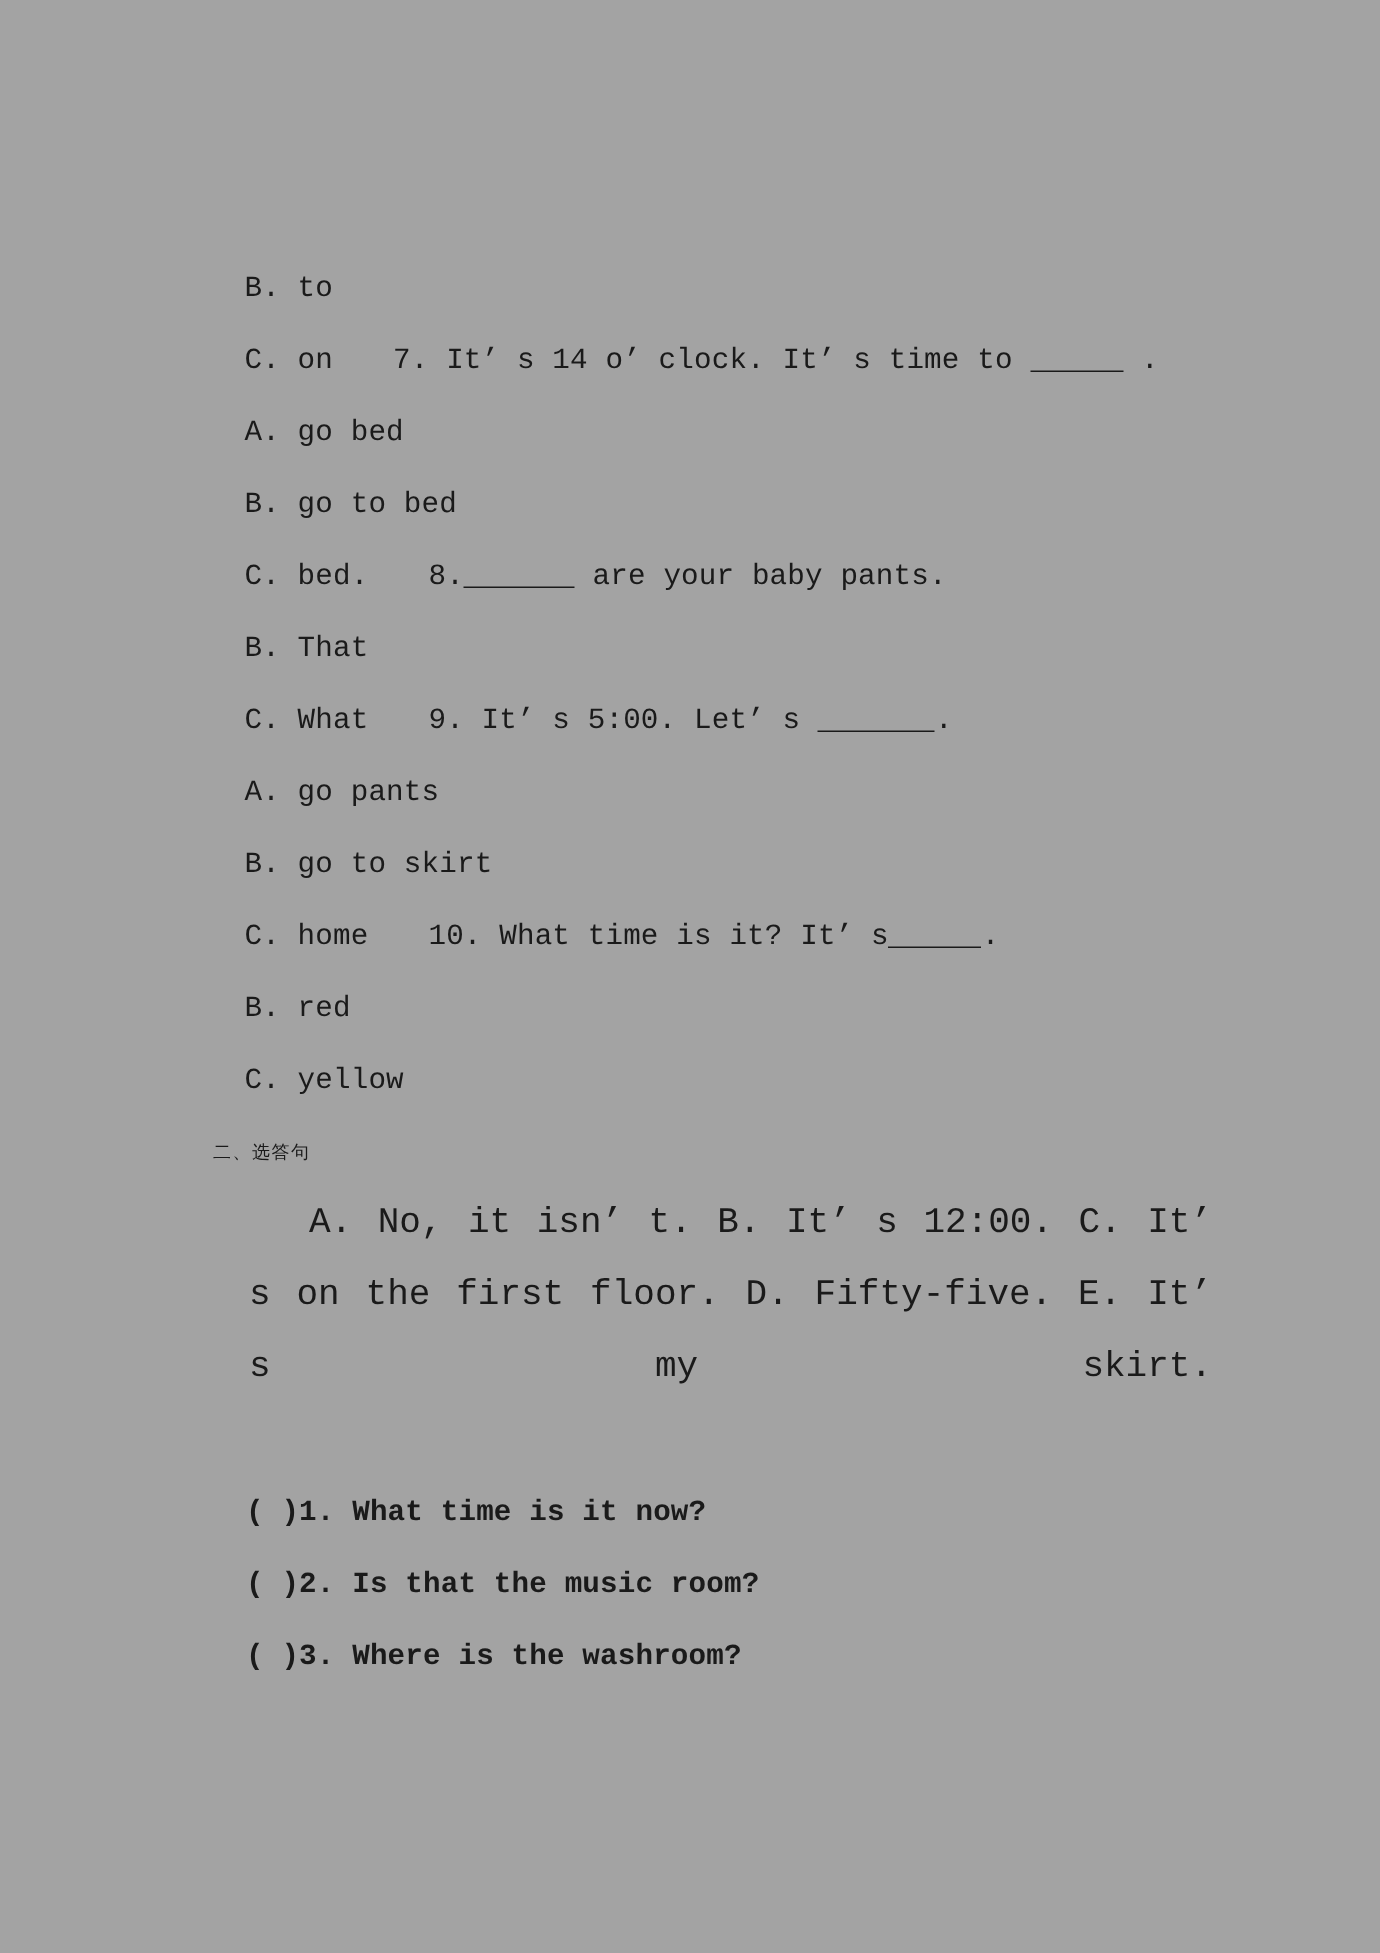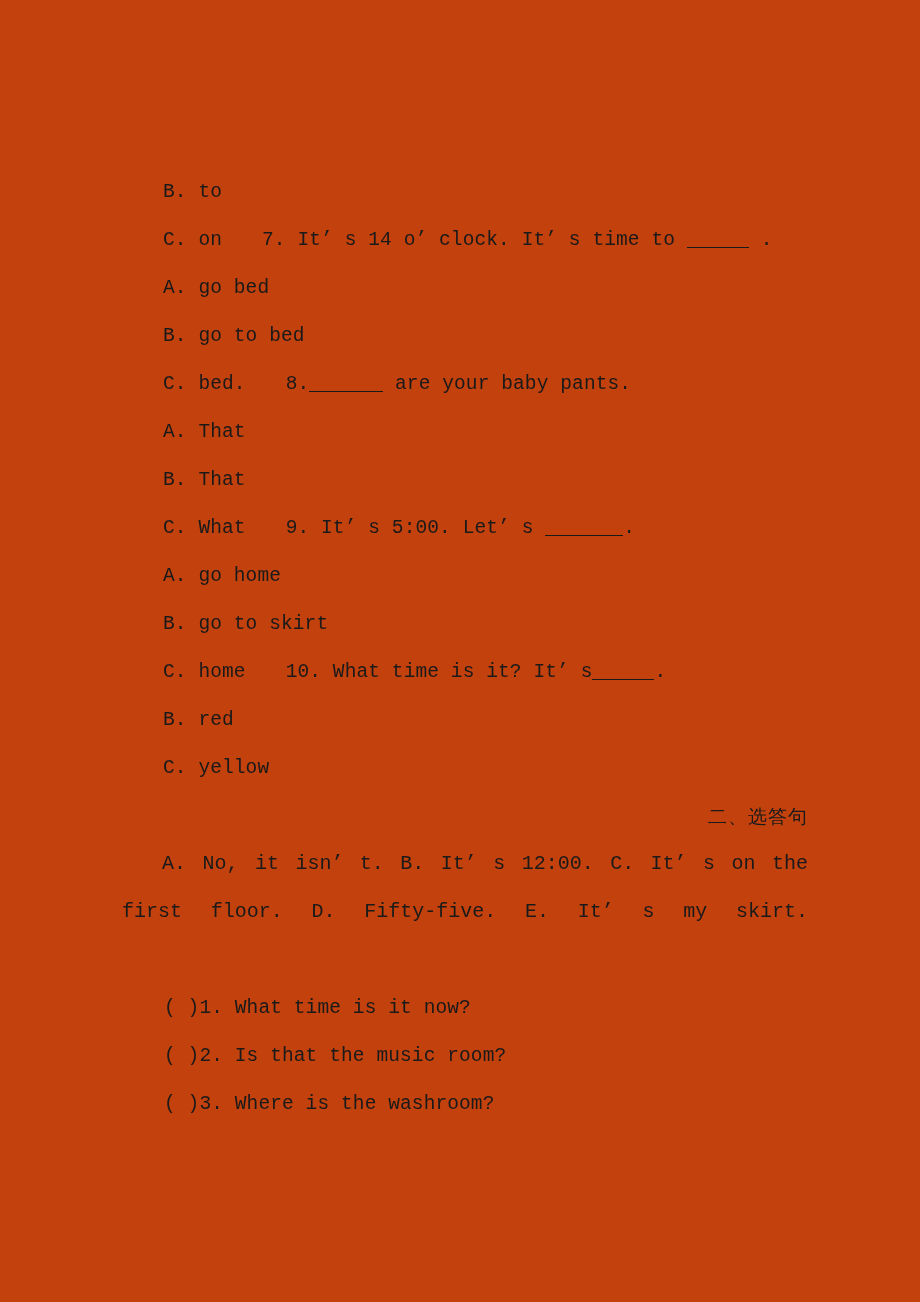--- a/index.html
+++ b/index.html
@@ -13,21 +13,21 @@
     height: 1302px;
     overflow: hidden;
     font-family: "Liberation Mono", "DejaVu Sans Mono", monospace;
     color: #1a1a1a;
     -webkit-font-smoothing: none;
   }
   .page {
     position: relative;
     width: 920px;
     height: 1302px;
-    background: #c2410c;
+    background: #a3a3a3;
     box-sizing: border-box;
   }
   .content {
     position: absolute;
     left: 122px;
     top: 168px;
     width: 686px;
   }
   .line {
     font-size: 19.5px;
@@ -38,42 +38,43 @@
     color: #1a1a1a;
   }
   
   .opt {
     padding-left: 41px;
   }
   
   .section-head {
     padding-left: 20px;
     font-family: "DejaVu Sans", "Liberation Sans", sans-serif;
-    font-size: 19px;
+    font-size: 12px;
     letter-spacing: 1px;
-    text-align: right;
   }
   
   .answers {
-    font-size: 20px;
+    font-size: 24px;
     line-height: 48px;
     text-align: justify;
     text-justify: inter-character;
     text-indent: 40px;
     white-space: normal;
     word-spacing: 2.2px;
+    margin-left: 44px;
   }
   .answers::after {
     content: "";
     display: inline-block;
     width: 100%;
   }
   
   .qline {
     padding-left: 42px;
+    font-weight: bold;
   }
   .blank-long {
     display: inline-block;
     width: 62px;
     border-bottom: 1.5px solid #1a1a1a;
     vertical-align: -3px;
   }
   .blank-med {
     display: inline-block;
     width: 74px;
@@ -106,27 +107,26 @@
     <div class="line opt"><span>B. to</span></div>
 
     <div class="line opt"><span>C. on</span><span class="gap"></span><span>7. It’ s 14 o’ clock. It’ s time to</span> <span class="blank-long"></span> <span>.</span></div>
 
     <div class="line opt"><span>A. go bed</span></div>
 
     <div class="line opt"><span>B. go to bed</span></div>
 
     <div class="line opt"><span>C. bed.</span><span class="gap"></span><span>8.</span><span class="blank-med"></span> <span>are your baby pants.</span></div>
 
-    <div class="line opt"><span>A. That</span></div>
 
     <div class="line opt"><span>B. That</span></div>
 
     <div class="line opt"><span>C. What</span><span class="gap"></span><span>9. It’ s 5:00. Let’ s</span> <span class="blank-dot"></span><span>.</span></div>
 
-    <div class="line opt"><span>A. go home</span></div>
+    <div class="line opt"><span>A. go pants</span></div>
 
     <div class="line opt"><span>B. go to skirt</span></div>
 
     <div class="line opt"><span>C. home</span><span class="gap"></span><span>10. What time is it? It’ s</span><span class="blank-short"></span><span>.</span></div>
 
 
     <div class="line opt"><span>B. red</span></div>
 
     <div class="line opt"><span>C. yellow</span></div>
 

